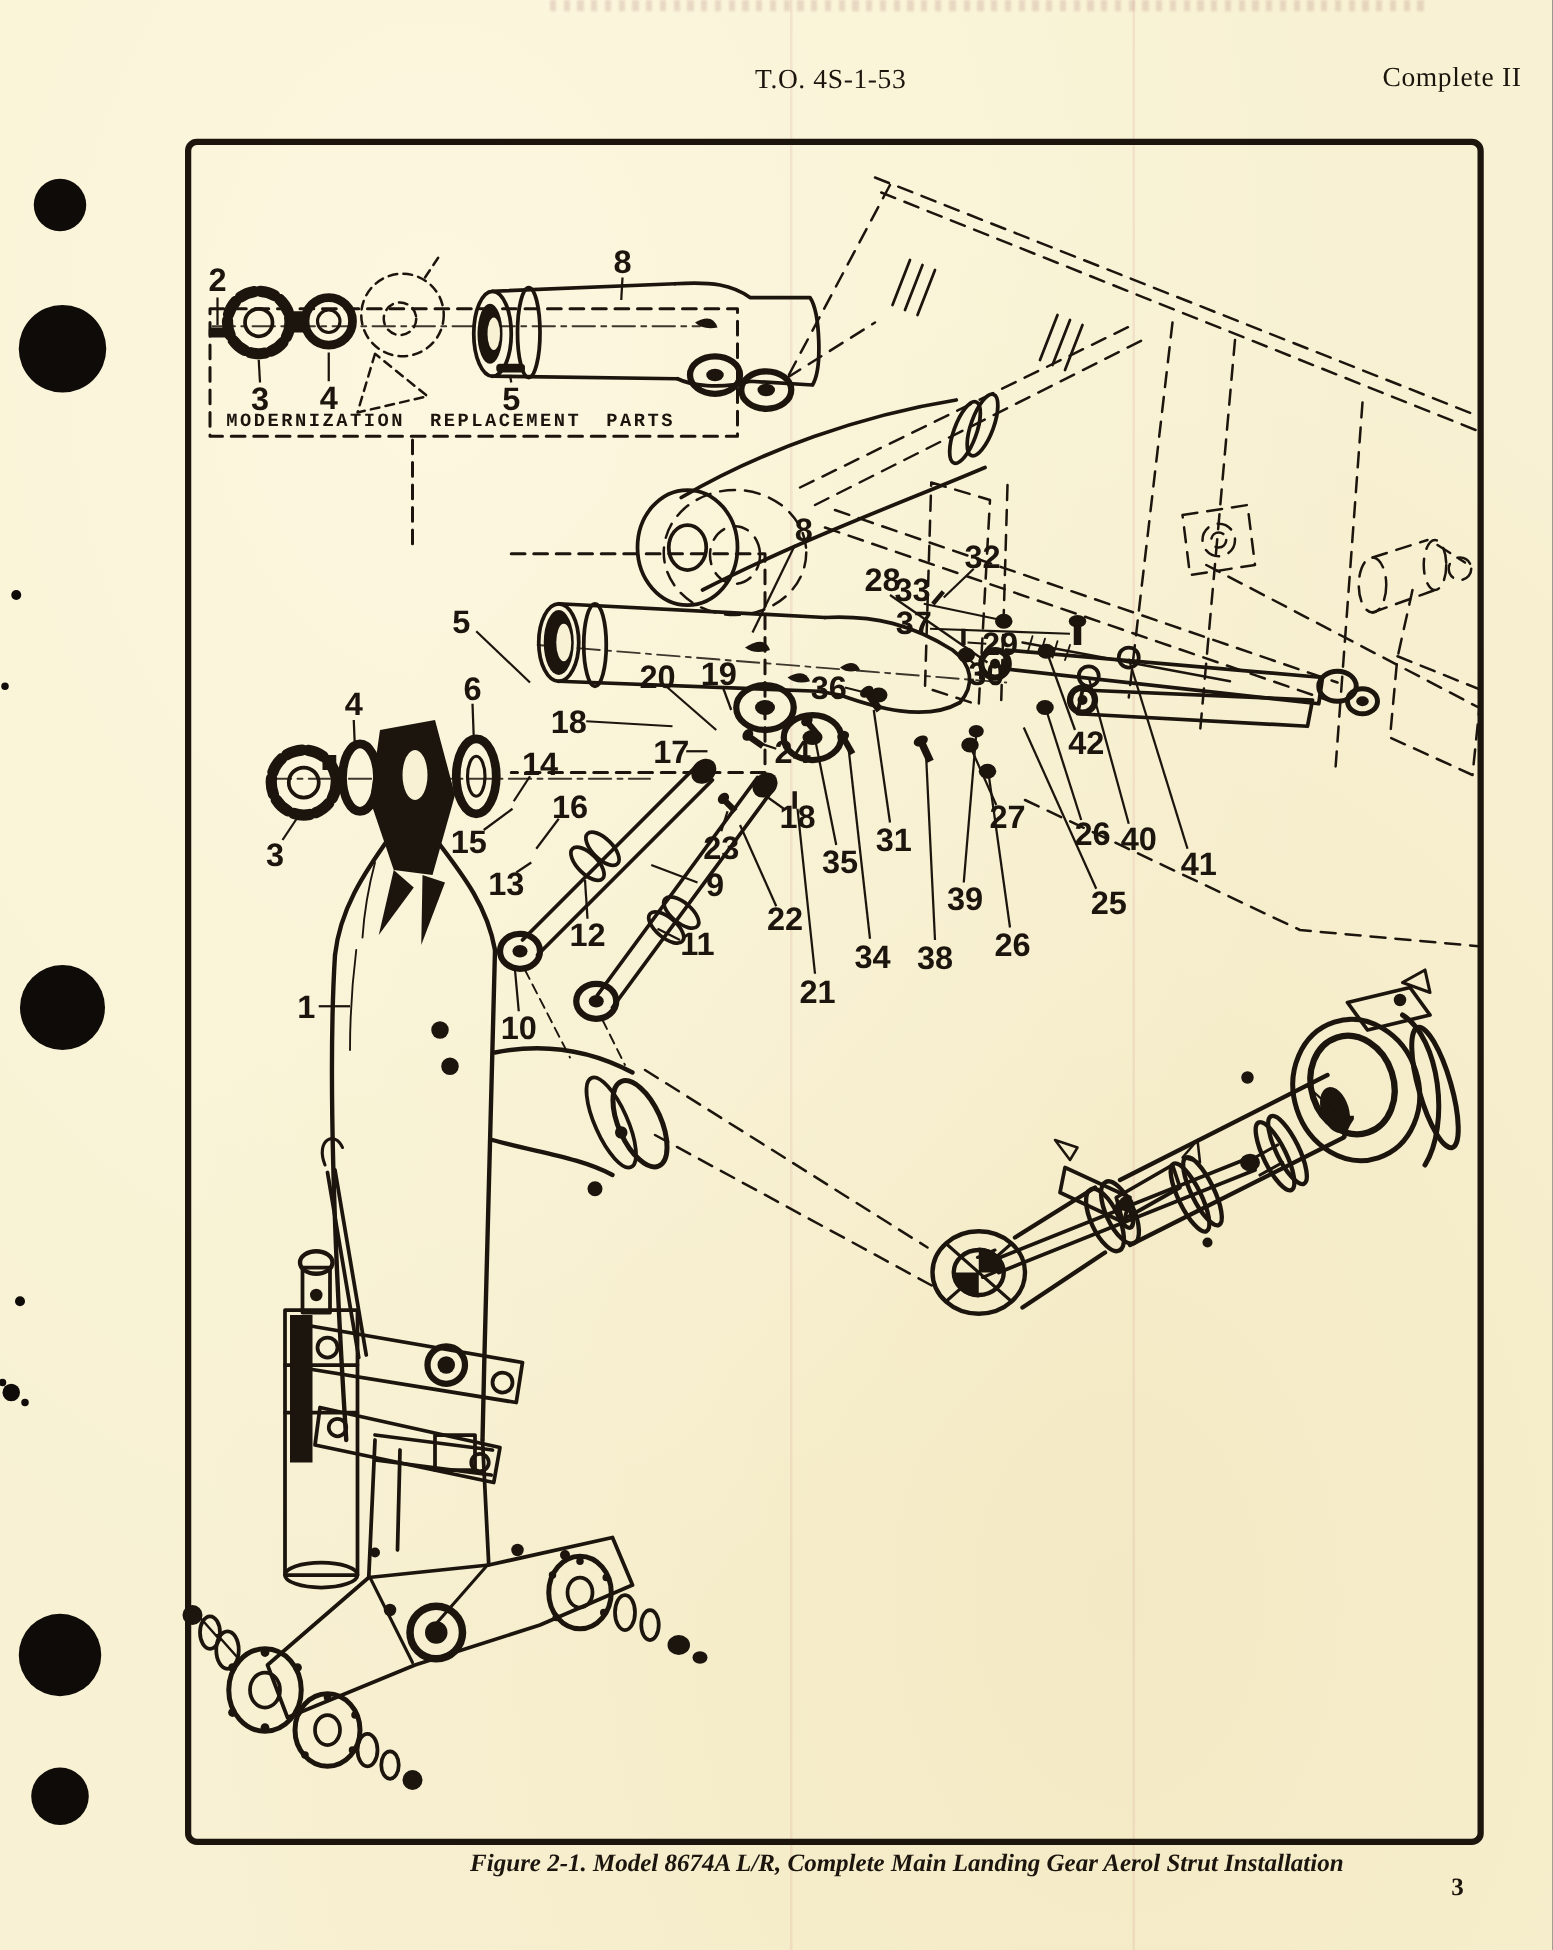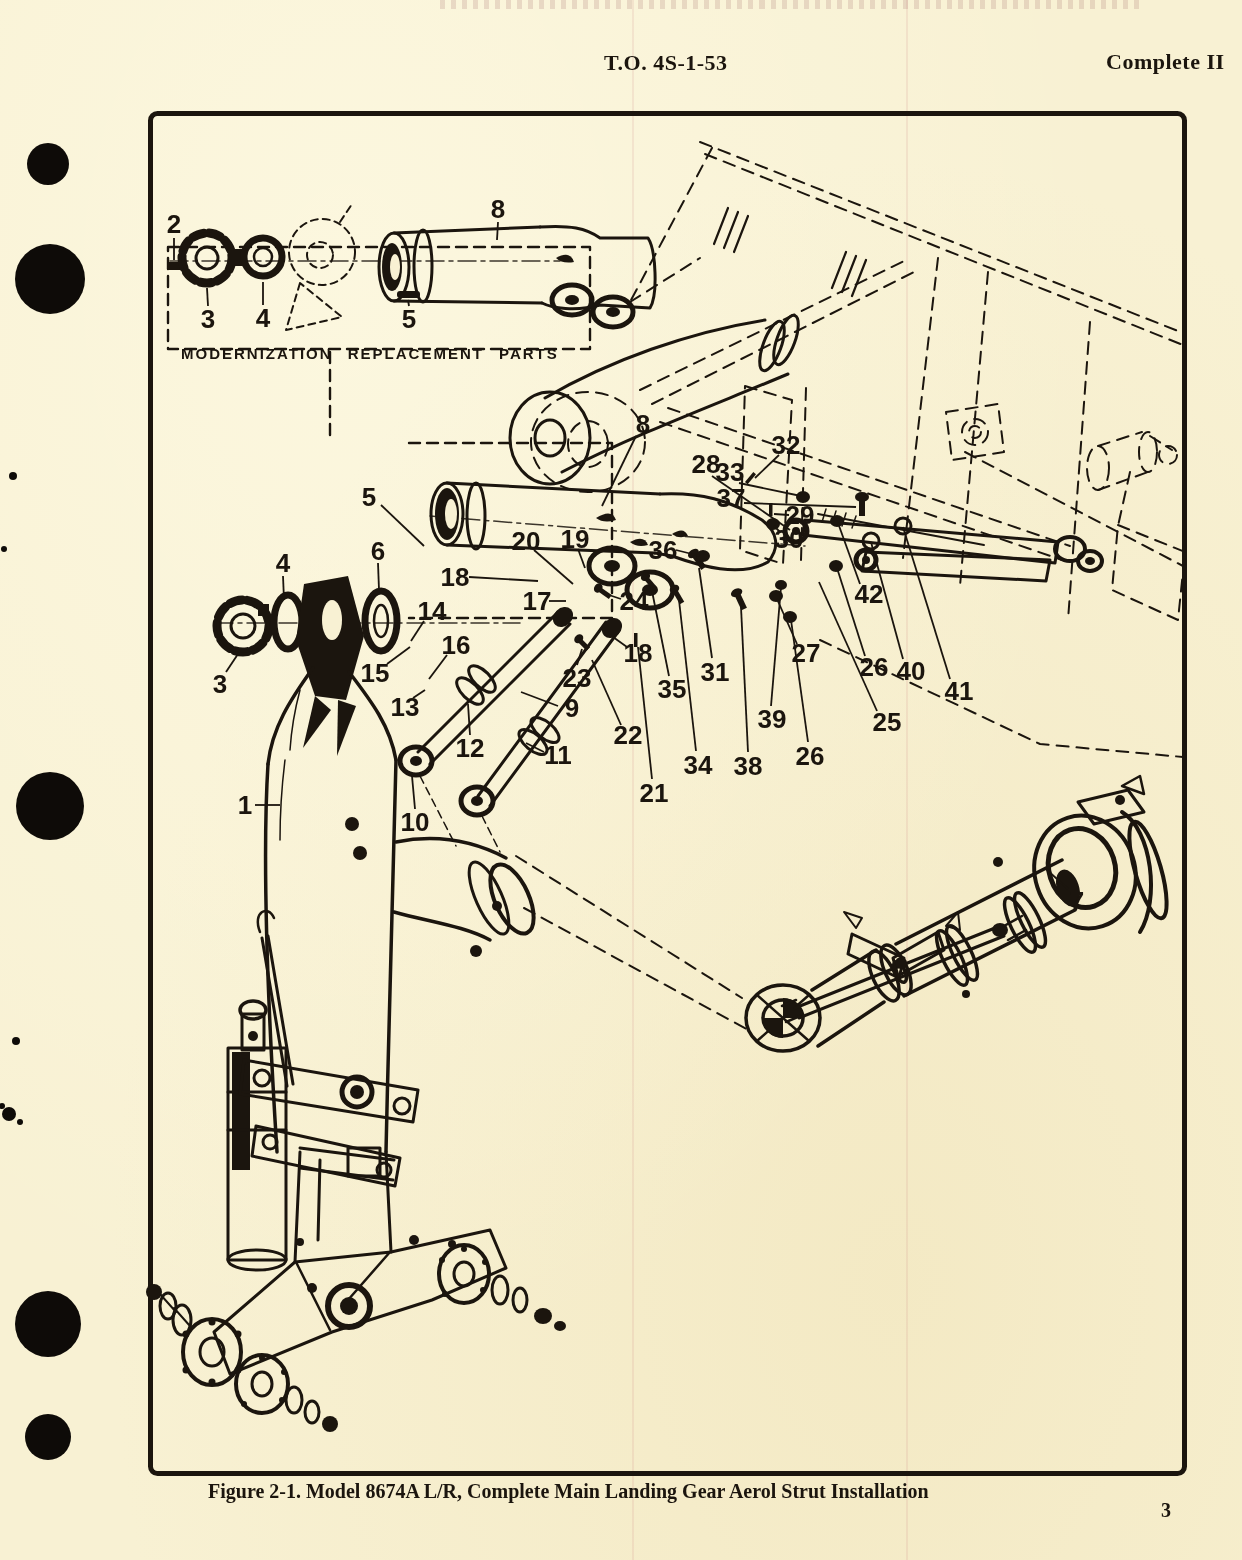--- a/index.html
+++ b/index.html
@@ -5,28 +5,28 @@
   html,body{margin:0;padding:0;background:#555;}
   .page{
     position:relative;width:1242px;height:1560px;overflow:hidden;
     background:
       radial-gradient(ellipse at 28% 18%, rgba(255,252,232,.55), rgba(255,252,232,0) 60%),
       radial-gradient(ellipse at 72% 82%, rgba(238,224,178,.45), rgba(238,224,178,0) 62%),
       #f8f1d3;
     font-family:"Liberation Serif", serif;color:#1b150e;
   }
   .abs{position:absolute;}
-  .hdr{font-weight:bold;font-size:22px;letter-spacing:.5px;white-space:nowrap;}
+  .hdr{font-weight:normal;font-size:22px;letter-spacing:.5px;white-space:nowrap;}
   #doc-number{left:604px;top:50px;}
   #section-label{left:1106px;top:49px;}
-  #figure-caption{left:150px;top:1480px;width:1035px;text-align:left;padding-left:58px;
-    font-weight:bold;font-size:20px;white-space:nowrap;}
+  #figure-caption{left:150px;top:1480px;width:1035px;text-align:center;padding-left:58px;
+    font-weight:bold;font-size:20px;white-space:nowrap;font-style:italic;}
   #page-number{left:1161px;top:1499px;font-weight:bold;font-size:20px;}
-  #inset-label{left:181px;top:329px;font-family:Liberation Sans, sans-serif;
-    font-weight:700;font-size:15px;letter-spacing:2px;word-spacing:9px;white-space:nowrap;margin-top:16px;}
+  #inset-label{left:181px;top:329px;font-family:Liberation Mono, monospace;
+    font-weight:700;font-size:15px;letter-spacing:2px;word-spacing:9px;white-space:nowrap;}
   .bleed{top:0;height:9px;opacity:.45;filter:blur(.7px);
     background:repeating-linear-gradient(90deg, rgba(150,88,92,.4) 0 5px, rgba(0,0,0,0) 5px 11px);}
   .crease{top:0;height:1560px;width:2px;background:rgba(205,130,130,.14);}
   svg{position:absolute;left:0;top:0;}
   .callout-num{font:800 26px "Liberation Sans",sans-serif;fill:#1b150e;
     text-anchor:middle;dominant-baseline:central;}
   .leader{stroke:#1b150e;stroke-width:1.8;fill:none;}
   .ink{stroke:#1b150e;fill:none;stroke-linecap:round;stroke-linejoin:round;}
   .fill{fill:#1b150e;stroke:none;}
   .paperfill{fill:#f8f1d3;stroke:none;}

